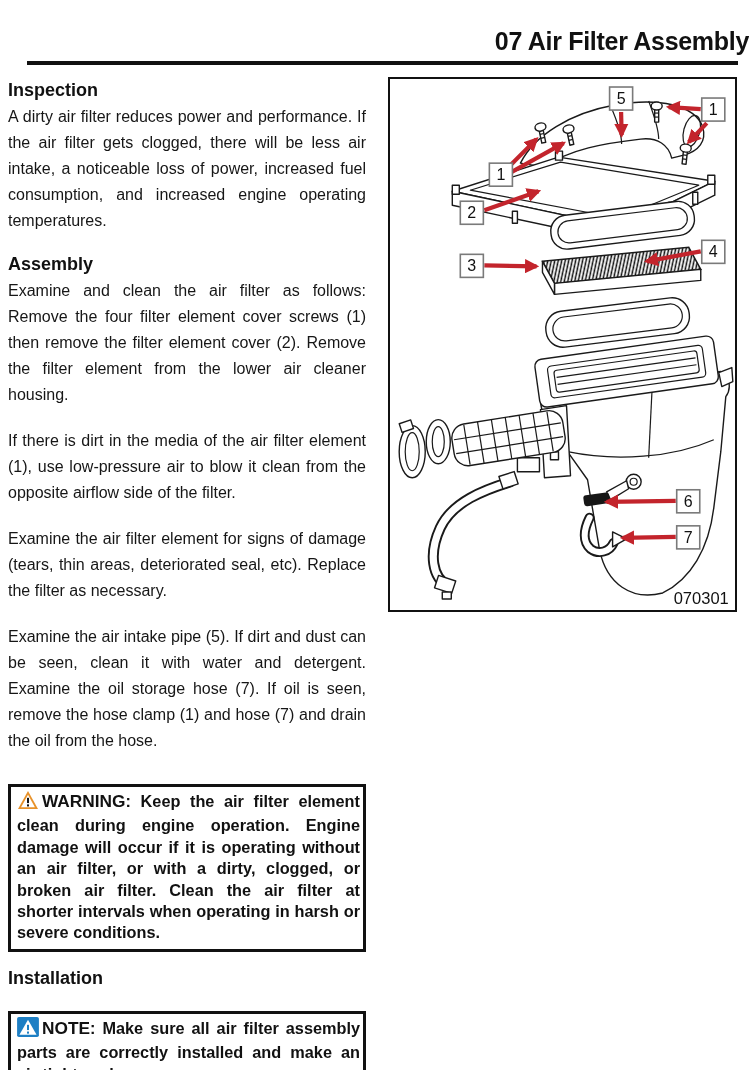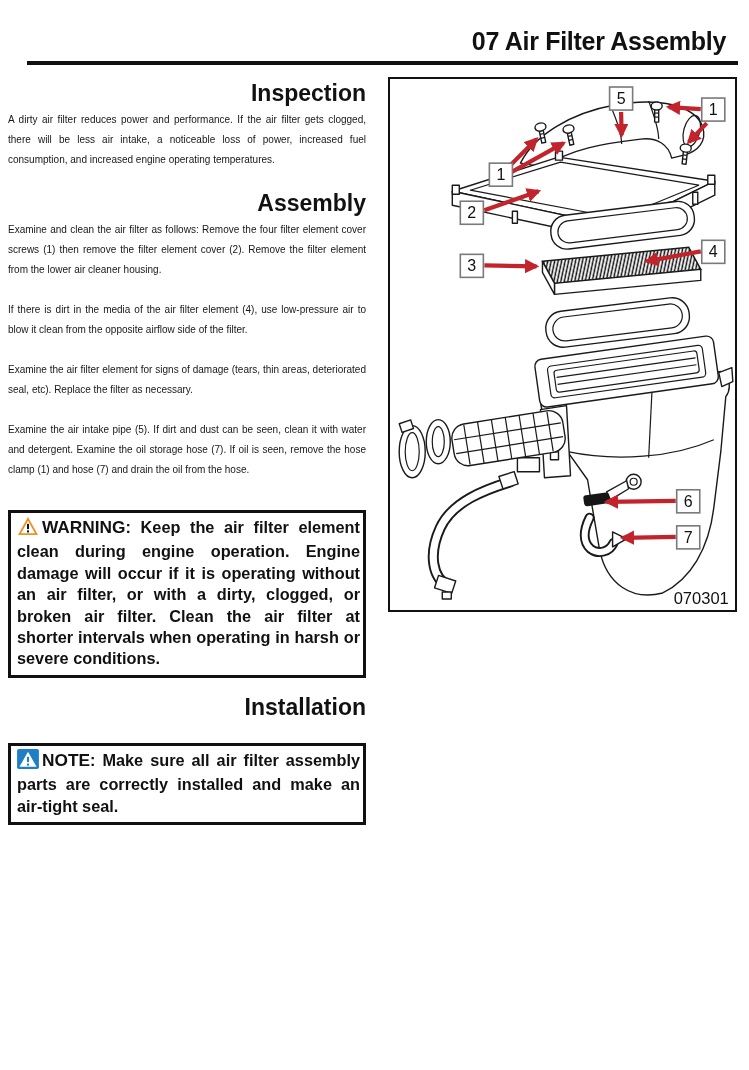--- a/index.html
+++ b/index.html
@@ -1,25 +1,25 @@
 <!DOCTYPE html>
 <html><head>
 <meta charset="utf-8">
 <style>
   html,body{margin:0;padding:0;background:#fff;}
   #page{position:relative;width:749px;height:1070px;background:#fff;overflow:hidden;
         font-family:"Liberation Sans","DejaVu Sans",sans-serif;color:#161616;}
   
-  #page-title{position:absolute;top:27px;right:23px;font-size:25px;font-weight:bold;
+  #page-title{position:absolute;top:27px;right:0;font-size:25px;font-weight:bold;
               letter-spacing:-0.3px;color:#111;white-space:nowrap;}
   #title-rule{position:absolute;left:27px;right:11px;top:61px;height:4px;background:#111;}
   
   #col-left{position:absolute;left:8px;top:80px;width:358px;}
-  h2.sec-head{font-size:23px;font-weight:bold;margin:0 0 3px 0;color:#111;text-align:right;}
-  p.body{font-size:10px;line-height:20px;text-align:justify;margin:0 0 20px 0;}
+  h2.sec-head{font-size:18px;font-weight:bold;margin:0 0 3px 0;color:#111;}
+  p.body{font-size:16px;line-height:26px;text-align:justify;margin:0 0 20px 0;}
   p.body.last-left{text-align:left;}
   .sec-removal h2{margin-top:15px;}
   .notice{border:3px solid #111;padding:3px 3px 5px 6px;font-weight:bold;
           font-size:16.3px;line-height:21.4px;text-align:justify;color:#111;}
   #warning-box{margin-top:30px;}
   #note-box{margin-top:22px;}
   .notice .n-label{font-size:17.3px;}
   .notice .n-icon{display:inline-block;vertical-align:-3px;margin-right:3px;}
   .sec-install h2{margin-top:16px;}
   
@@ -44,21 +44,21 @@
   <div id="col-left">
 
     <div class="sec-inspection">
       <h2 class="sec-head">Inspection</h2>
       <p class="body">A dirty air filter reduces power and performance. If the air filter gets clogged, there will be less air intake, a noticeable loss of power, increased fuel consumption, and increased engine operating temperatures.</p>
     </div>
 
     <div class="sec-removal">
       <h2 class="sec-head">Assembly</h2>
       <p class="body">Examine and clean the air filter as follows: Remove the four filter element cover screws (1) then remove the filter element cover (2). Remove the filter element from the lower air cleaner housing.</p>
-      <p class="body">If there is dirt in the media of the air filter element (4), use low-pressure air to blow it clean from the opposite airflow side of the filter.</p>
+      <p class="body">If there is dirt in the media of the air filter element (1), use low-pressure air to blow it clean from the opposite airflow side of the filter.</p>
       <p class="body">Examine the air filter element for signs of damage (tears, thin areas, deteriorated seal, etc). Replace the filter as necessary.</p>
       <p class="body">Examine the air intake pipe (5). If dirt and dust can be seen, clean it with water and detergent. Examine the oil storage hose (7). If oil is seen, remove the hose clamp (1) and hose (7) and drain the oil from the hose.</p>
     </div>
 
     <div id="warning-box" class="notice">
       <span class="n-icon">
         <svg width="22" height="20" viewBox="0 0 24 22">
           <path d="M12 1 L23 21 L1 21 Z" fill="#E8922A"></path>
           <path d="M12 5.2 L19.6 19 L4.4 19 Z" fill="#ffffff"></path>
           <rect x="10.9" y="8.6" width="2.2" height="5.8" fill="#151515"></rect>

